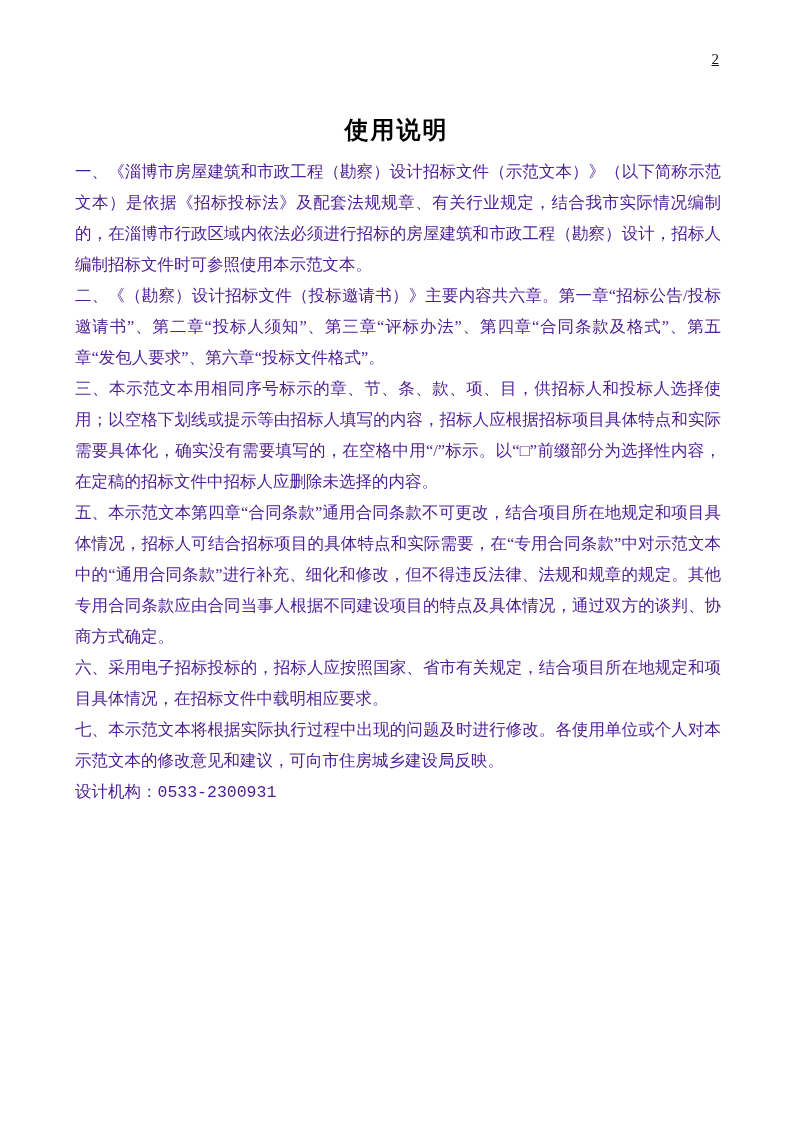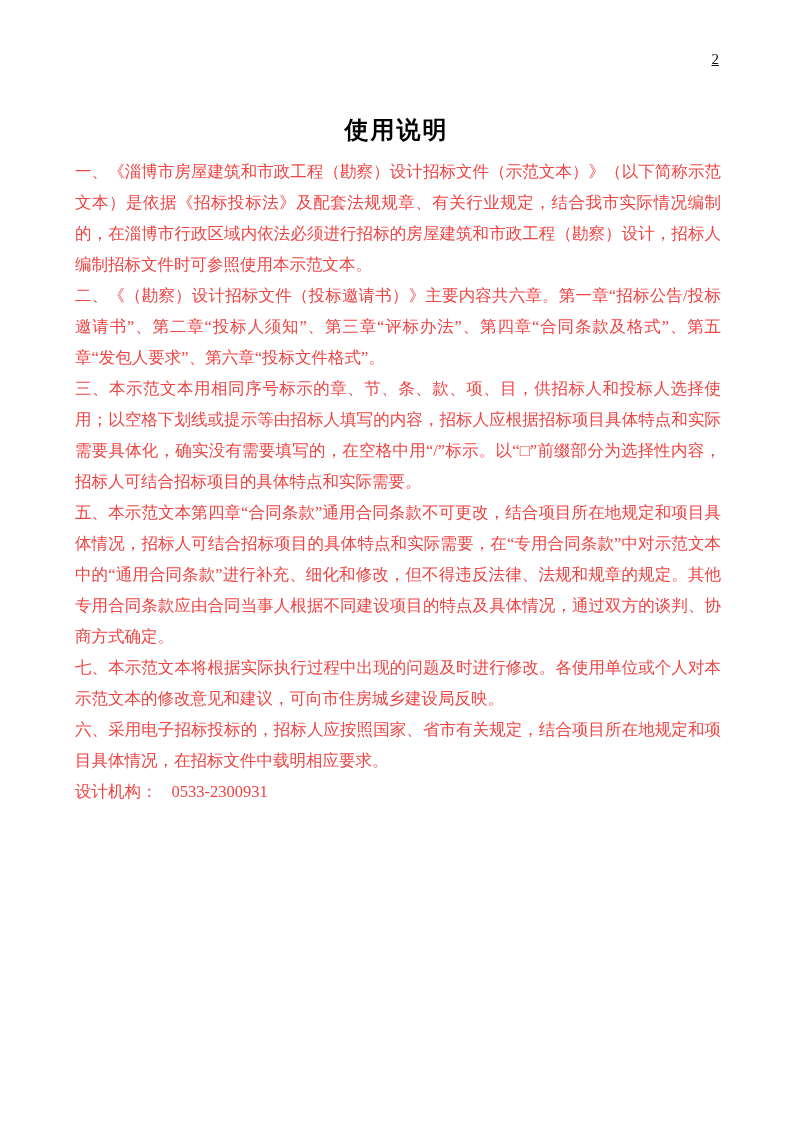--- a/index.html
+++ b/index.html
@@ -38,49 +38,48 @@
     color: #000000;
   }
   .content {
     position: absolute;
     top: 156px;
     left: 75px;
     width: 646px;
     font-size: 16.5px;
     line-height: 31px;
     text-align: justify;
-    color: #ef4444;
+    color: #4c1d95;
   }
   .content p {
     margin: 0;
     padding: 0;
     word-break: break-all;
   }
   .contact-line {
     margin: 0;
   }
   .contact-line .phone {
-    margin-left: 14px;
-    font-family: Liberation Serif, serif;
+    font-family: Liberation Mono, monospace;
   }
 </style>
 </head>
 <body>
 
 <div class="page">
 
   <span class="page-number">2</span>
 
   <h1 class="doc-title">使用说明</h1>
 
   <div class="content">
     <p>一、《淄博市房屋建筑和市政工程（勘察）设计招标文件（示范文本）》（以下简称示范文本）是依据《招标投标法》及配套法规规章、有关行业规定，结合我市实际情况编制的，在淄博市行政区域内依法必须进行招标的房屋建筑和市政工程（勘察）设计，招标人编制招标文件时可参照使用本示范文本。</p>
     <p>二、《（勘察）设计招标文件（投标邀请书）》主要内容共六章。第一章“招标公告/投标邀请书”、第二章“投标人须知”、第三章“评标办法”、第四章“合同条款及格式”、第五章“发包人要求”、第六章“投标文件格式”。</p>
-    <p>三、本示范文本用相同序号标示的章、节、条、款、项、目，供招标人和投标人选择使用；以空格下划线或提示等由招标人填写的内容，招标人应根据招标项目具体特点和实际需要具体化，确实没有需要填写的，在空格中用“/”标示。以“□”前缀部分为选择性内容，招标人可结合招标项目的具体特点和实际需要。</p>
+    <p>三、本示范文本用相同序号标示的章、节、条、款、项、目，供招标人和投标人选择使用；以空格下划线或提示等由招标人填写的内容，招标人应根据招标项目具体特点和实际需要具体化，确实没有需要填写的，在空格中用“/”标示。以“□”前缀部分为选择性内容，在定稿的招标文件中招标人应删除未选择的内容。</p>
     <p>五、本示范文本第四章“合同条款”通用合同条款不可更改，结合项目所在地规定和项目具体情况，招标人可结合招标项目的具体特点和实际需要，在“专用合同条款”中对示范文本中的“通用合同条款”进行补充、细化和修改，但不得违反法律、法规和规章的规定。其他专用合同条款应由合同当事人根据不同建设项目的特点及具体情况，通过双方的谈判、协商方式确定。</p>
+    <p>六、采用电子招标投标的，招标人应按照国家、省市有关规定，结合项目所在地规定和项目具体情况，在招标文件中载明相应要求。</p>
     <p>七、本示范文本将根据实际执行过程中出现的问题及时进行修改。各使用单位或个人对本示范文本的修改意见和建议，可向市住房城乡建设局反映。</p>
-    <p>六、采用电子招标投标的，招标人应按照国家、省市有关规定，结合项目所在地规定和项目具体情况，在招标文件中载明相应要求。</p>
     <p class="contact-line">
       <span>设计机构：</span><span class="phone">0533-2300931</span>
     </p>
   </div>
 
 </div>
 
 </body></html>

